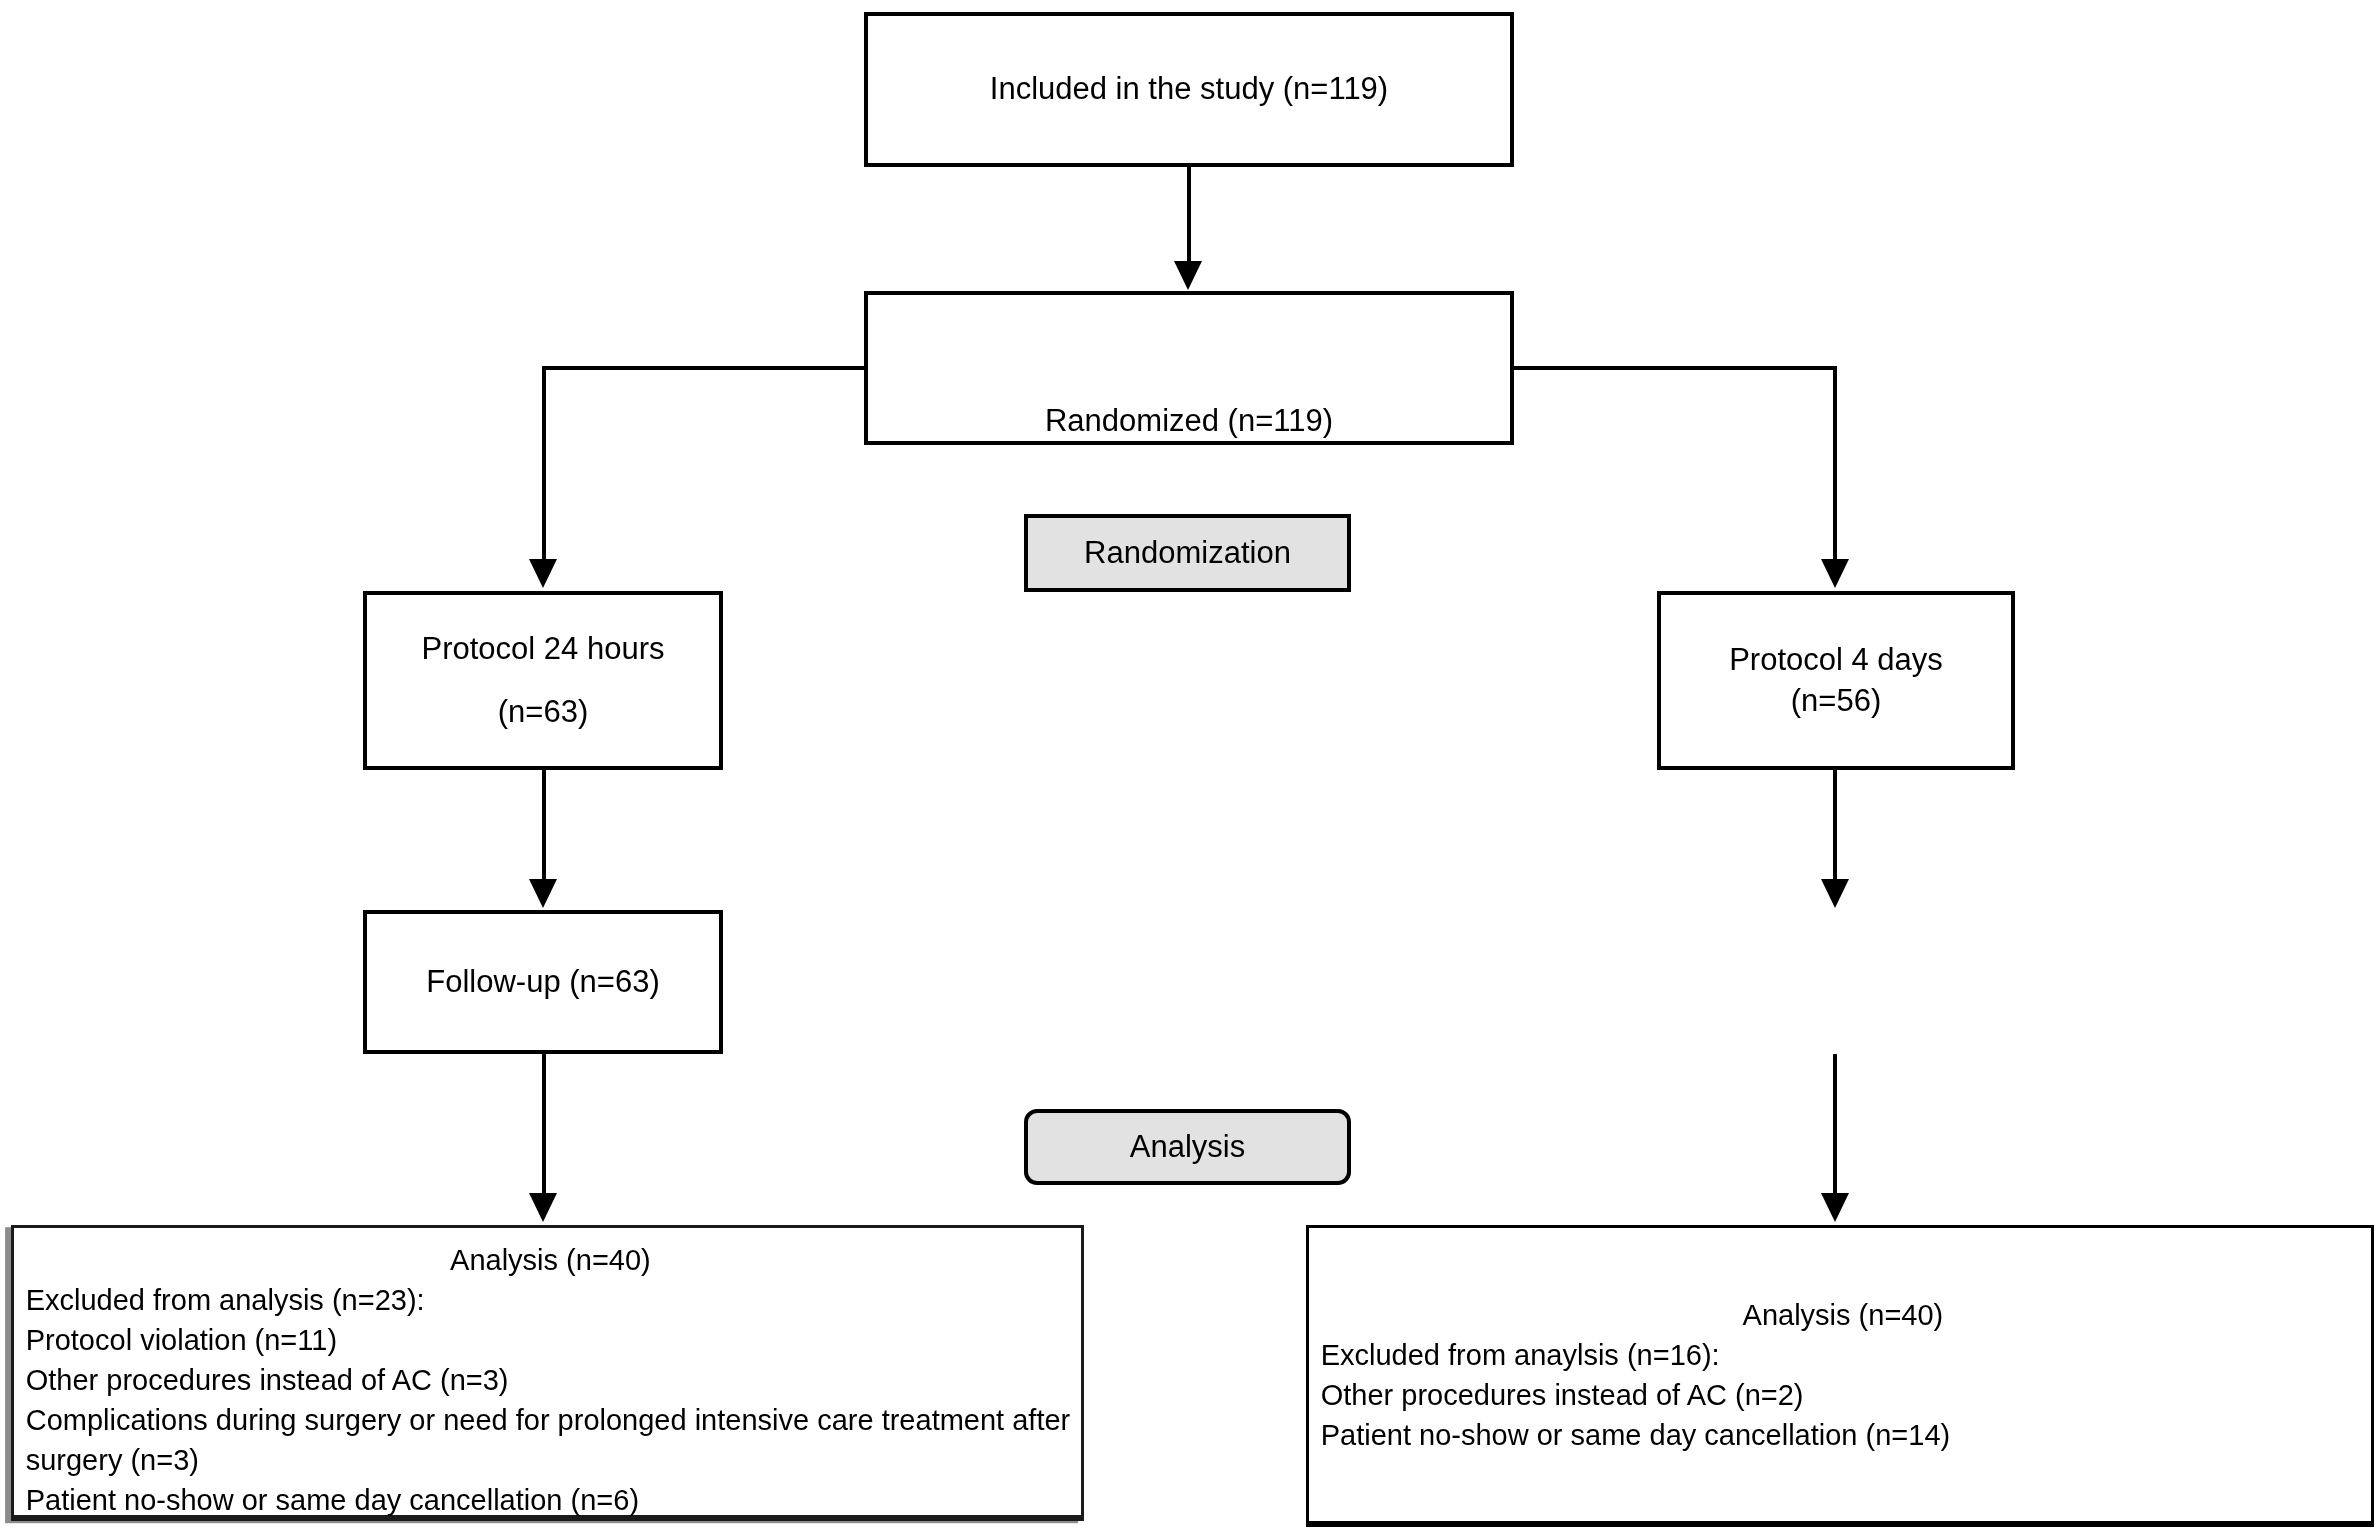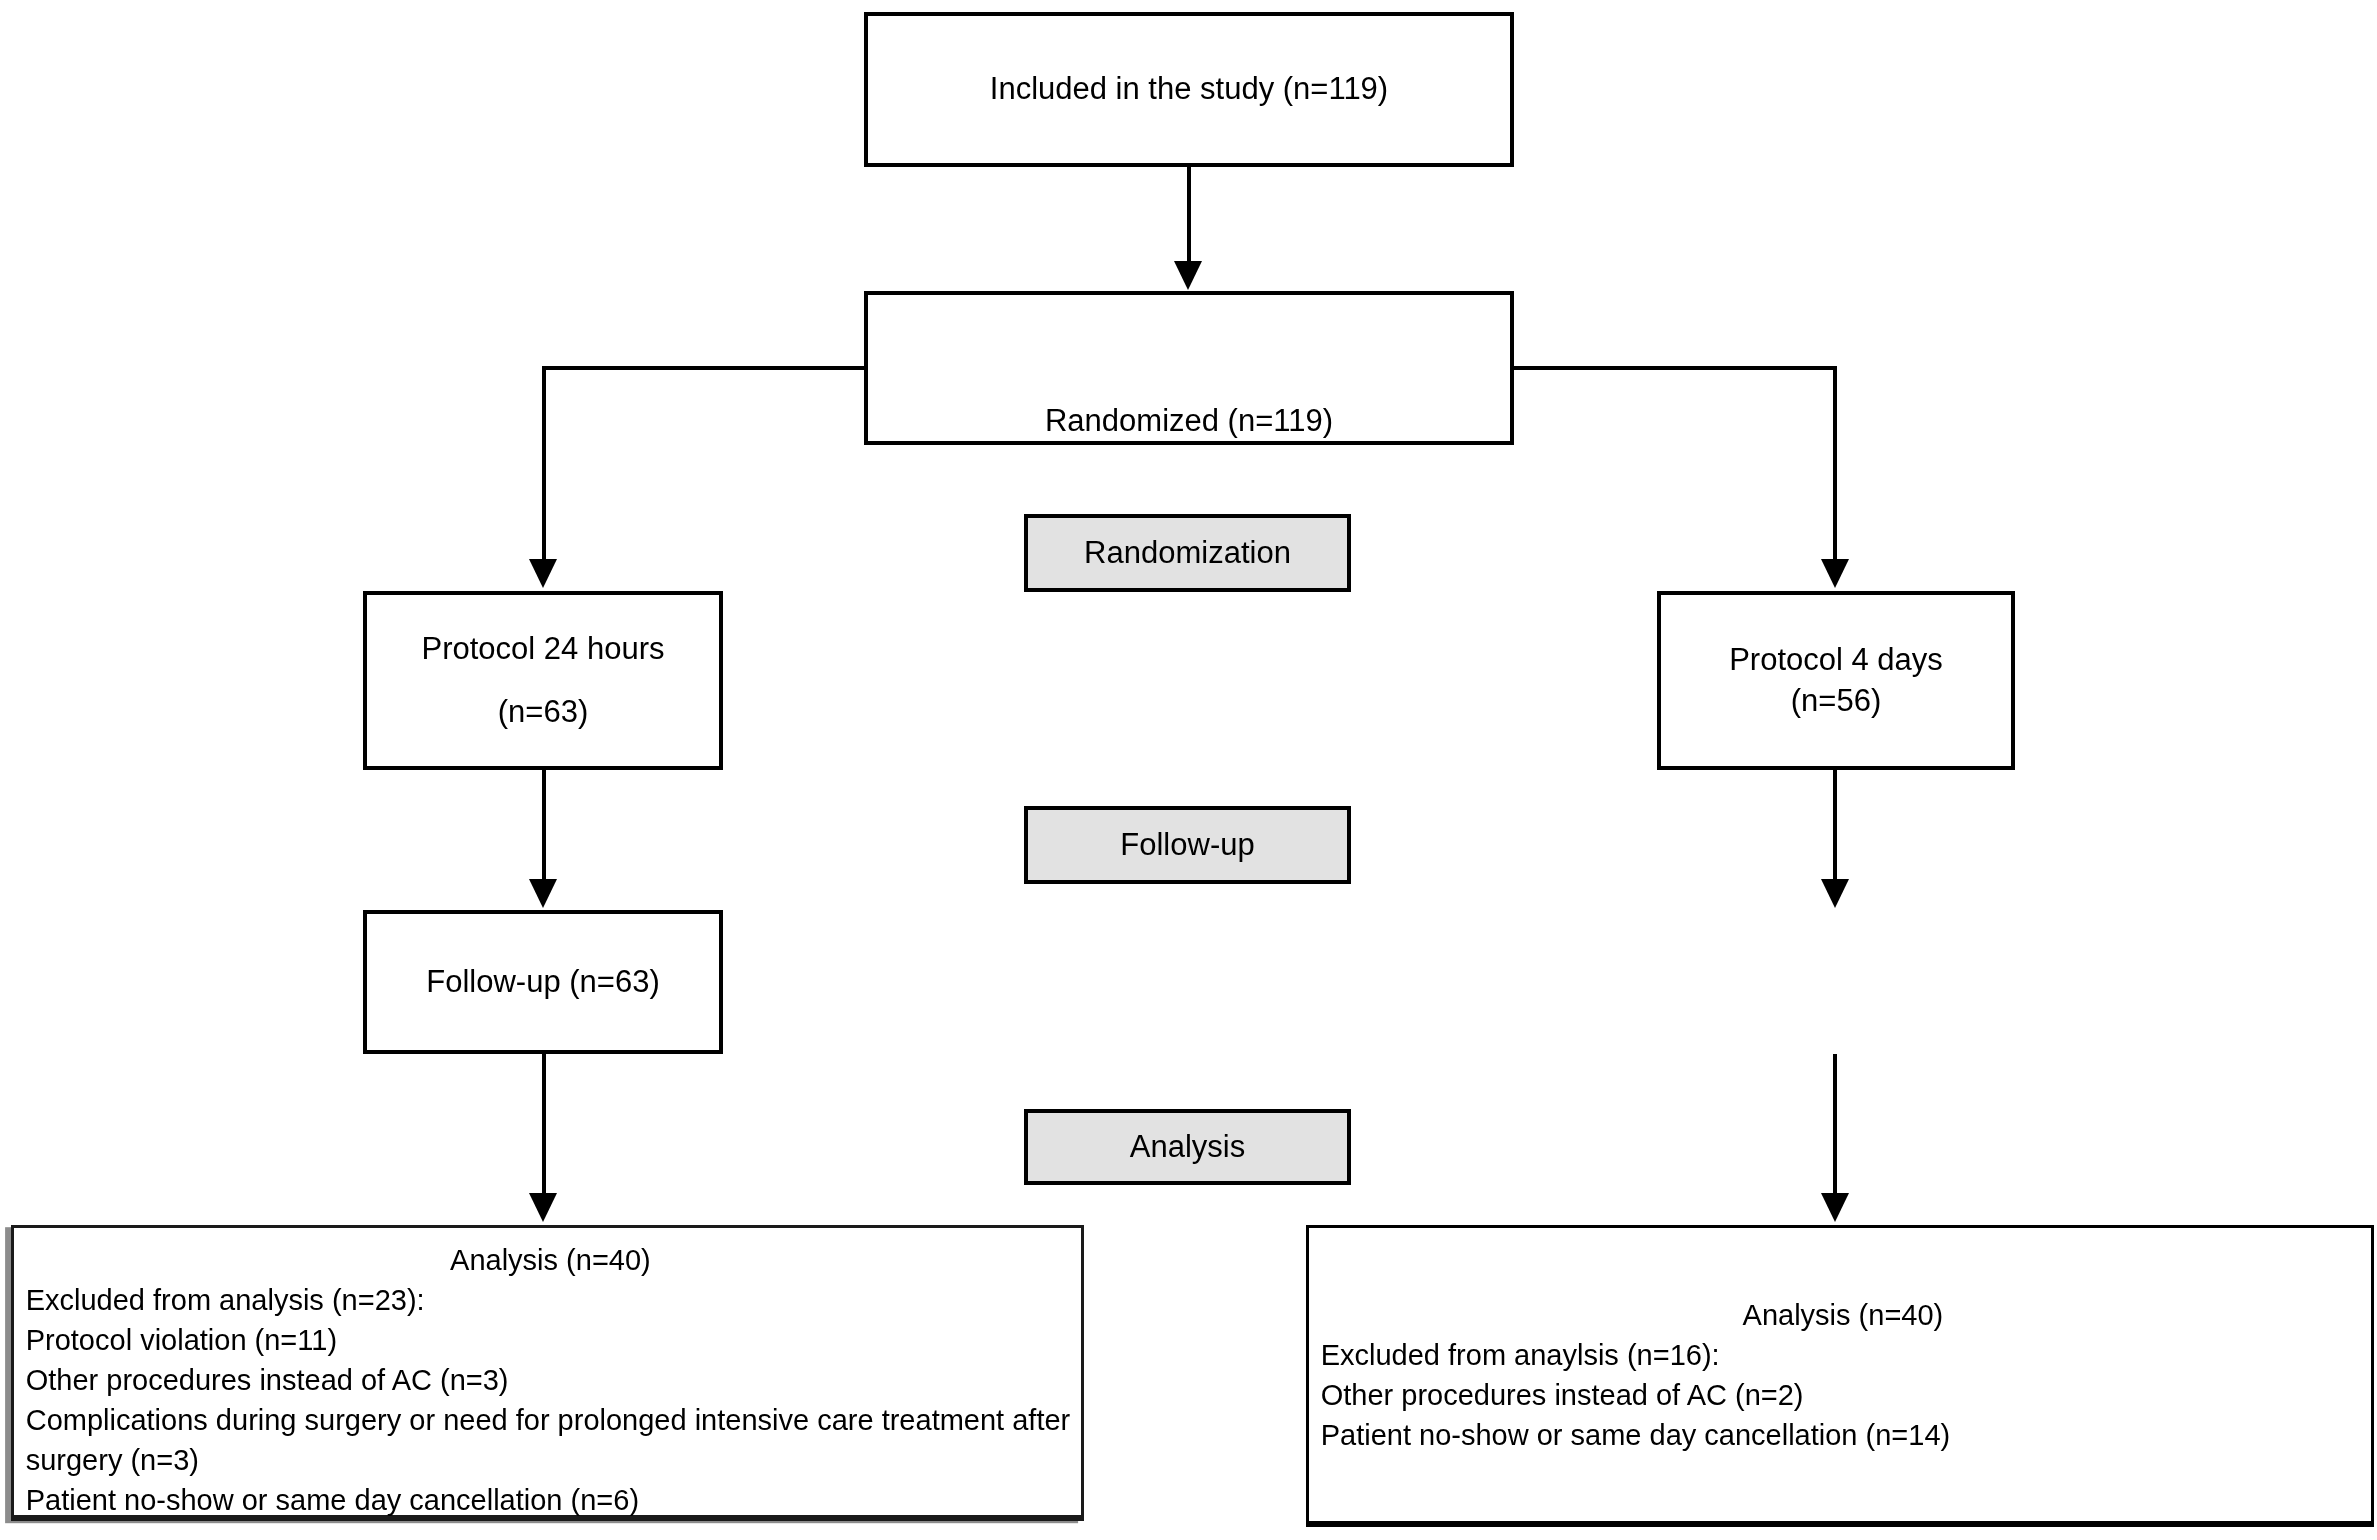--- a/index.html
+++ b/index.html
@@ -120,35 +120,32 @@
     <span>Protocol 4 days</span>
     <span>(n=56)</span>
   </div>
 
   <div class="line" style="left:542px; top:770px; width:3.7px; height:110px;"></div>
   <div class="arrow-down" style="left:529px; top:879px;"></div>
 
   <div class="line" style="left:1833px; top:770px; width:3.7px; height:110px;"></div>
   <div class="arrow-down" style="left:1821px; top:879px;"></div>
 
-  <div class="stage" style="left:1024px; top:806px; width:327px; height:78px;">
-    <span>Follow-up</span>
-  </div>
 
   <div class="box" style="left:363px; top:910px; width:360px; height:144px;">
     <span>Follow-up (n=63)</span>
   </div>
 
   <div class="line" style="left:542px; top:1054px; width:3.7px; height:141px;"></div>
   <div class="arrow-down" style="left:529px; top:1193px;"></div>
 
   <div class="line" style="left:1833px; top:1054px; width:3.7px; height:141px;"></div>
   <div class="arrow-down" style="left:1821px; top:1193px;"></div>
 
-  <div class="stage" style="left:1024px; top:1109px; width:327px; height:76px;">
+  <div class="stage" style="left:1024px; top:1109px; width:327px; height:76px;border-radius:13px;">
     <span>Analysis</span>
   </div>
 
   <div class="analysis-box left-arm" style="left:11px; top:1225px; width:1073px; height:296px;">
     <div class="analysis-title">Analysis (n=40)</div>
     <div class="analysis-line">Excluded from analysis (n=23):</div>
     <div class="analysis-line">Protocol violation (n=11)</div>
     <div class="analysis-line">Other procedures instead of AC (n=3)</div>
     <div class="analysis-line">Complications during surgery or need for prolonged intensive care treatment after surgery (n=3)</div>
     <div class="analysis-line">Patient no-show or same day cancellation (n=6)</div>

